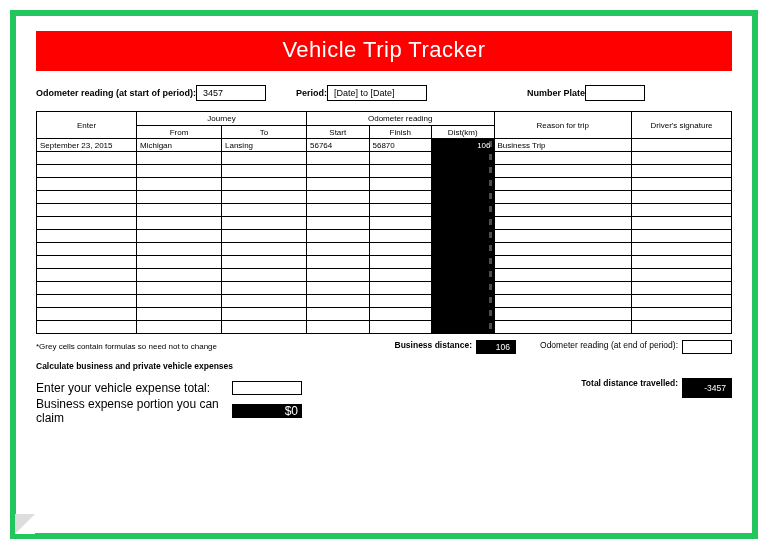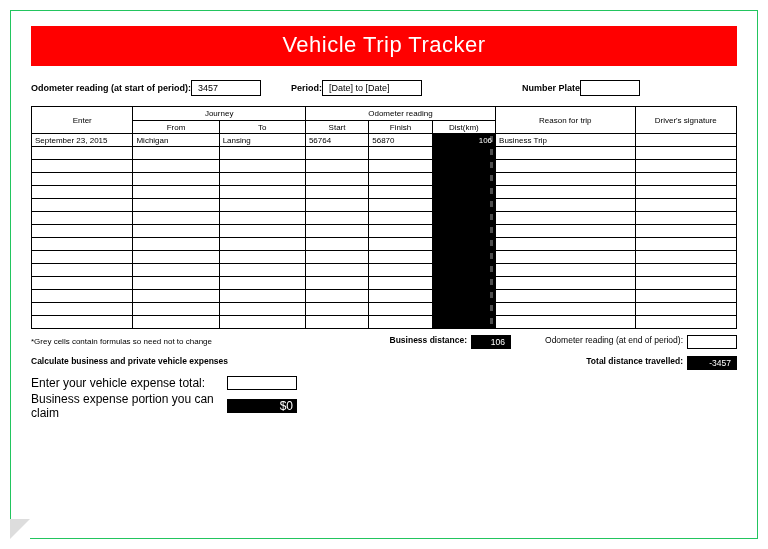--- a/index.html
+++ b/index.html
@@ -1,17 +1,17 @@
 <!DOCTYPE html>
 <html><head>
   <meta charset="utf-8">
   <style>
     * { box-sizing: border-box; margin: 0; padding: 0; }
     body { font-family: Arial, sans-serif; background: #fff; width: 768px; height: 549px; padding: 10px; font-size: 9px; }
-    .page-border { border: 1px solid #22c55e; width: 748px; height: 529px; padding: 15px 20px; position: relative; }
+    .page-border { border: 6px solid #22c55e; width: 748px; height: 529px; padding: 15px 20px; position: relative; }
     .page-corner { position: absolute; bottom: -1px; left: -1px; width: 20px; height: 20px; background: linear-gradient(135deg, #ddd 48%, #fff 52%); }
     .title-bar { background: #ff0000; color: #fff; text-align: center; padding: 6px 0 8px 0; font-size: 22px; font-weight: 300; letter-spacing: 0.5px; margin-bottom: 14px; }
     .header-row { display: flex; align-items: center; gap: 0; margin-bottom: 10px; }
     .header-row .lbl { font-weight: bold; font-size: 9px; }
     .header-row .box { border: 1px solid #000; padding: 2px 6px; height: 16px; min-width: 60px; display: inline-flex; align-items: center; font-size: 9px; }
     .header-row .gap { flex: 0 0 30px; }
     .header-row .gap2 { flex: 0 0 100px; }
     
     table.main { border-collapse: collapse; width: 100%; table-layout: fixed; margin-top: 4px; }
     table.main th, table.main td { border: 1px solid #000; font-size: 8px; padding: 1px 3px; height: 13px; overflow: hidden; white-space: nowrap; }
@@ -29,21 +29,21 @@
     .black-cell { background: #000; color: #fff; text-align: right !important; padding-right: 4px; position: relative; }
     .black-cell .val { position: relative; z-index: 1; }
     .black-cell::after { content: ""; position: absolute; right: 2px; top: 2px; width: 3px; height: 6px; background: #fff; opacity: 0.3; }
     
     .footer { margin-top: 6px; }
     .footer-row { display: flex; font-size: 8.5px; margin-bottom: 3px; }
     .footer-row .left { flex: 0 0 340px; }
     .footer-row .mid-lbl { font-weight: bold; text-align: right; padding-right: 4px; }
     .footer-row .mid-val { background: #000; color: #fff; padding: 1px 6px; min-width: 40px; text-align: right; height: 14px; display: inline-flex; align-items:center; justify-content:flex-end; }
     .footer-row .right-lbl { flex: 1; text-align: right; padding-right: 4px; }
-    .footer-row .right-val { background: #000; color: #fff; padding: 1px 6px; min-width: 50px; text-align: right; height: 14px; display:inline-flex; align-items:center; justify-content:flex-end; }
+    .footer-row .right-val { background: #000; color: #fff; padding: 1px 6px; min-width: 50px; text-align: right; height: 20px; display:inline-flex; align-items:center; justify-content:flex-end; }
     .footer-row .right-box-empty { border: 1px solid #000; min-width: 50px; height: 14px; }
     .note { font-size: 8px; margin-top: 2px; }
     .section-h { font-weight: bold; font-size: 8.5px; margin-top: 4px; margin-bottom: 10px; }
     .expense-row { display: flex; align-items: center; gap: 6px; font-size: 12px; margin-bottom: 2px; }
     .expense-row .elabel { width: 190px; }
     .expense-row .ebox { border: 1px solid #000; width: 70px; height: 14px; }
     .expense-row .ebox-black { background: #000; color: #fff; width: 70px; height: 14px; text-align: right; padding: 1px 4px; display:inline-flex; align-items:center; justify-content:flex-end; }
   </style>
 </head>
 <body>
@@ -259,21 +259,21 @@
         <div class="section-h">Calculate business and private vehicle expenses</div>
         <div class="expense-row">
           <span class="elabel">Enter your vehicle expense total:</span>
           <span class="ebox"></span>
         </div>
         <div class="expense-row">
           <span class="elabel">Business expense portion you can claim</span>
           <span class="ebox-black">$0</span>
         </div>
       </div>
-      <div style="flex:1;">
+      <div style="flex:1;margin-top:17px;">
         <div class="footer-row" style="margin-top:4px;">
           <span class="right-lbl" style="font-weight:bold">Total distance travelled:</span>
           <span class="right-val">-3457</span>
         </div>
       </div>
     </div>
   </div>
 </div>
 
 </body></html>

